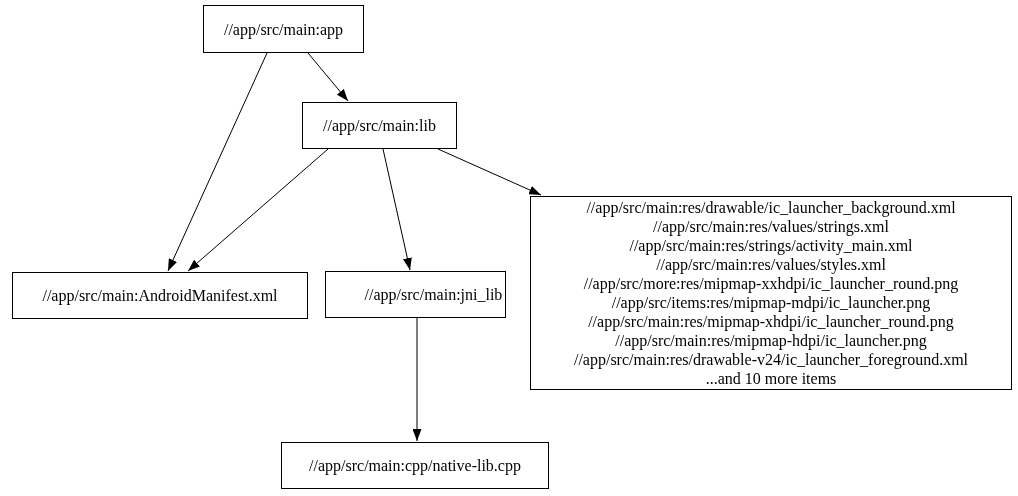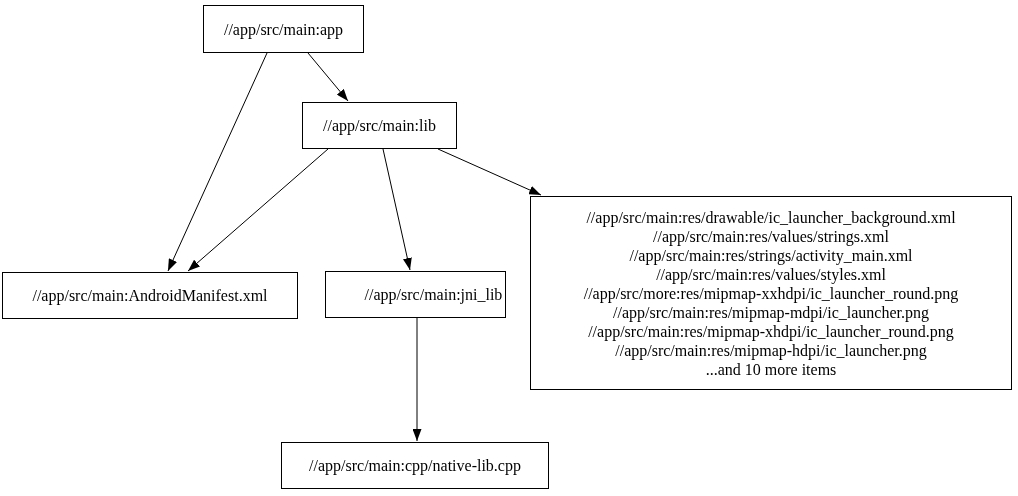--- a/index.html
+++ b/index.html
@@ -32,21 +32,21 @@
     display: flex;
     align-items: center;
     justify-content: center;
     text-align: center;
     font-size: 16px;
     line-height: 19px;
     white-space: nowrap;
   }
   .node-app       { left: 203px; top: 5px;   width: 161px; height: 48px; }
   .node-lib       { left: 302px; top: 102px; width: 155px; height: 47px; }
-  .node-manifest  { left: 2px;   top: 272px; width: 296px; height: 47px; }
+  .node-manifest  { left: 12px;   top: 272px; width: 296px; height: 47px; }
   .node-jni-lib   { left: 325px; top: 271px; width: 181px; height: 47px; padding-left: 36px; }
   .node-resources { left: 530px; top: 196px; width: 482px; height: 194px;
                     flex-direction: column; justify-content: center; }
   .node-native    { left: 281px; top: 442px; width: 268px; height: 47px; }
   .rline {
     line-height: 19px;
     height: 19px;
   }
 </style>
 </head>
@@ -83,23 +83,24 @@
   <div class="node node-jni-lib">
     <span>//app/src/main:jni_lib</span>
   </div>
 
   <div class="node node-resources">
     <div class="rline">//app/src/main:res/drawable/ic_launcher_background.xml</div>
     <div class="rline">//app/src/main:res/values/strings.xml</div>
     <div class="rline">//app/src/main:res/strings/activity_main.xml</div>
     <div class="rline">//app/src/main:res/values/styles.xml</div>
     <div class="rline">//app/src/more:res/mipmap-xxhdpi/ic_launcher_round.png</div>
-    <div class="rline">//app/src/main:res/mipmap-mdpi/ic_launcher.png</div>
+    <div class="rline">//app/src/items:res/mipmap-mdpi/ic_launcher.png</div>
     <div class="rline">//app/src/main:res/mipmap-xhdpi/ic_launcher_round.png</div>
     <div class="rline">//app/src/main:res/mipmap-hdpi/ic_launcher.png</div>
+    <div class="rline">//app/src/main:res/drawable-v24/ic_launcher_foreground.xml</div>
     <div class="rline">...and 10 more items</div>
   </div>
 
   <div class="node node-native">
     <span>//app/src/main:cpp/native-lib.cpp</span>
   </div>
 
 </div>
 
 </body></html>

